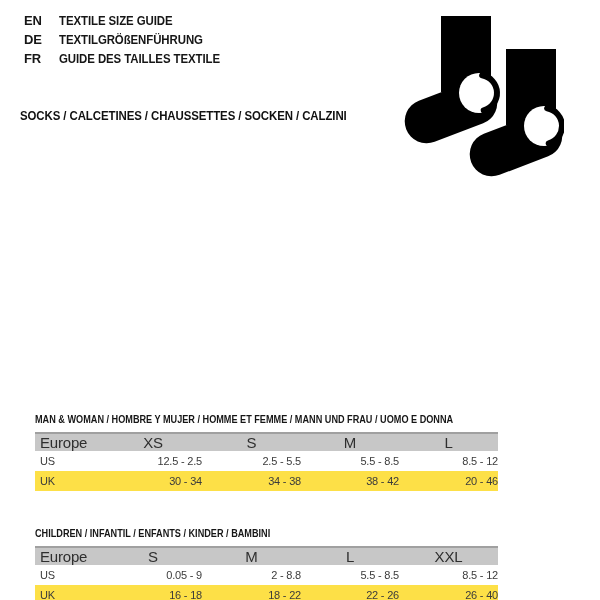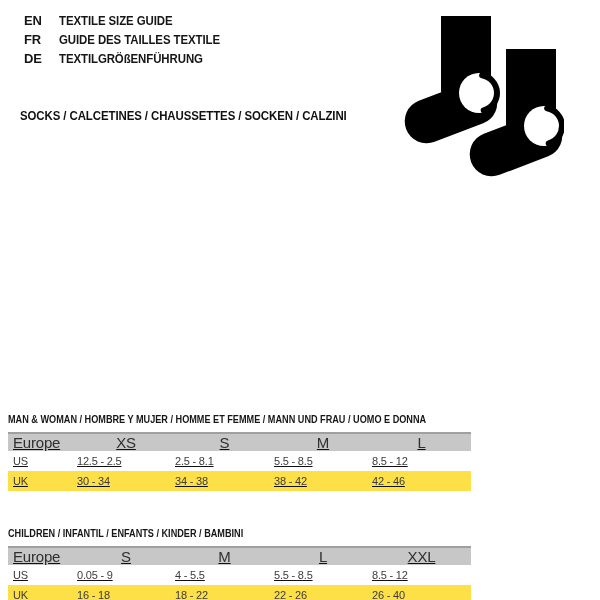--- a/index.html
+++ b/index.html
@@ -31,62 +31,62 @@
   .category-line {
     position: absolute; left: 20px; top: 108px;
     font-size: 13px; font-weight: bold; color: #111111; white-space: nowrap;
     transform: scaleX(0.88); transform-origin: 0 50%; letter-spacing: -0.1px;
   }
 
   
   .socks-svg { position: absolute; left: 403px; top: 16px; }
 
   
-  .table-block { position: absolute; left: 8px; width: 463px; text-decoration: underline; }
+  .table-block { position: absolute; left: 35px; width: 463px; }
   .table-block.t1 { top: 409px; }
   .table-block.t2 { top: 515px; margin-top: 8px; }
   .table-title {
     display: inline-block; font-size: 11px; font-weight: bold; color: #161616;
     line-height: 12px; white-space: nowrap;
     transform: scaleX(0.83); transform-origin: 0 50%;
   }
   table.size-table {
     border-collapse: collapse; table-layout: fixed;
     width: 463px; margin-top: 5px;
   }
   table.size-table th {
     background: #c7c7c7; border-top: 2px solid #a0a0a0;
     height: 15px; font-size: 15px; font-weight: normal; color: #2f2f2f;
     text-align: center; padding: 0; letter-spacing: -0.2px;
   }
   table.size-table td {
     height: 20px; font-size: 11px; font-weight: normal; color: #3b3b3b;
-    text-align: left; padding: 0; letter-spacing: -0.2px;
+    text-align: right; padding: 0; letter-spacing: -0.2px;
   }
   table.size-table th:first-child,
   table.size-table td:first-child { text-align: left; padding-left: 5px; }
   table.size-table tr.stripe td { background: #fde047; }
 </style>
 </head>
 <body>
 
 <div id="canvas">
 
   <div class="lang-block">
     <div class="lang-row">
       <span class="lang-code">EN</span>
       <span class="lang-label">TEXTILE SIZE GUIDE</span>
     </div>
     <div class="lang-row">
+      <span class="lang-code">DE</span>
+      <span class="lang-label">TEXTILGRÖßENFÜHRUNG</span>
+    </div>
+    <div class="lang-row">
       <span class="lang-code">FR</span>
       <span class="lang-label">GUIDE DES TAILLES TEXTILE</span>
-    </div>
-    <div class="lang-row">
-      <span class="lang-code">DE</span>
-      <span class="lang-label">TEXTILGRÖßENFÜHRUNG</span>
     </div>
   </div>
 
   <div class="category-line">SOCKS / CALCETINES / CHAUSSETTES / SOCKEN / CALZINI</div>
 
   <svg class="socks-svg" width="162" height="168" viewBox="0 0 162 168" aria-hidden="true">
     <defs>
       <g id="sock">
         <rect x="38" y="0" width="50" height="76" fill="#000"></rect>
         <rect x="0" y="74" width="96" height="44" rx="22" fill="#000" transform="rotate(-21 48 96)"></rect>
@@ -114,30 +114,30 @@
           <th>XS</th>
           <th>S</th>
           <th>M</th>
           <th>L</th>
         </tr>
       </thead>
       <tbody>
         <tr>
           <td>US</td>
           <td>12.5 - 2.5</td>
-          <td>2.5 - 8.1</td>
+          <td>2.5 - 5.5</td>
           <td>5.5 - 8.5</td>
           <td>8.5 - 12</td>
         </tr>
         <tr class="stripe">
           <td>UK</td>
           <td>30 - 34</td>
           <td>34 - 38</td>
           <td>38 - 42</td>
-          <td>42 - 46</td>
+          <td>20 - 46</td>
         </tr>
       </tbody>
     </table>
   </div>
 
   <div class="table-block t2">
     <span class="table-title">CHILDREN / INFANTIL / ENFANTS / KINDER / BAMBINI</span>
     <table class="size-table">
       <colgroup>
         <col style="width:69px">
@@ -152,21 +152,21 @@
           <th>S</th>
           <th>M</th>
           <th>L</th>
           <th>XXL</th>
         </tr>
       </thead>
       <tbody>
         <tr>
           <td>US</td>
           <td>0.05 - 9</td>
-          <td>4 - 5.5</td>
+          <td>2 - 8.8</td>
           <td>5.5 - 8.5</td>
           <td>8.5 - 12</td>
         </tr>
         <tr class="stripe">
           <td>UK</td>
           <td>16 - 18</td>
           <td>18 - 22</td>
           <td>22 - 26</td>
           <td>26 - 40</td>
         </tr>

